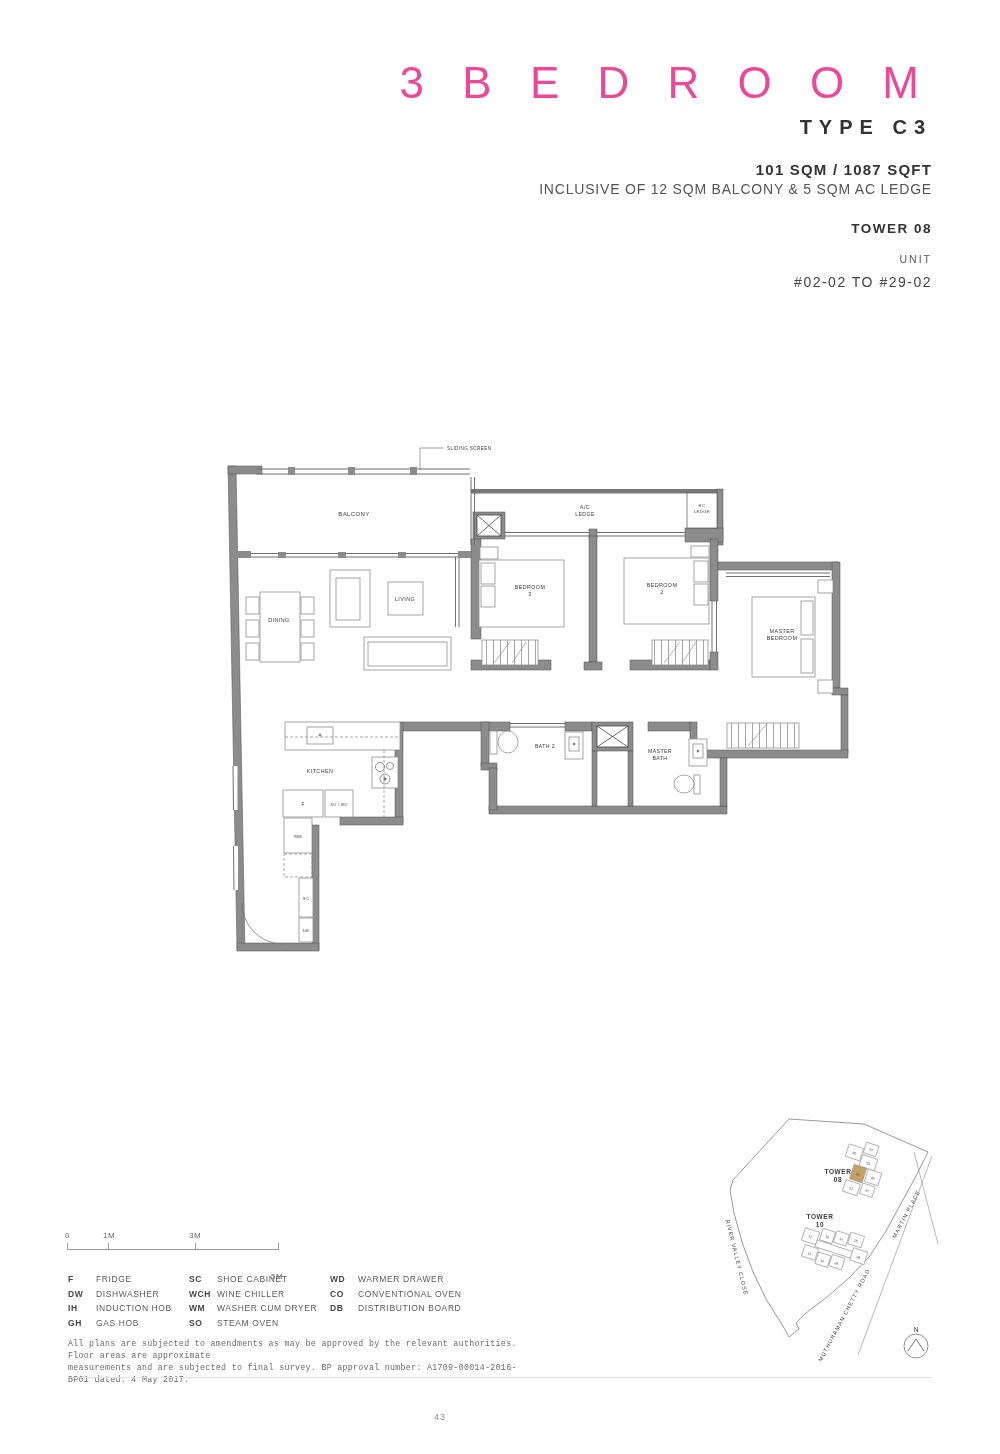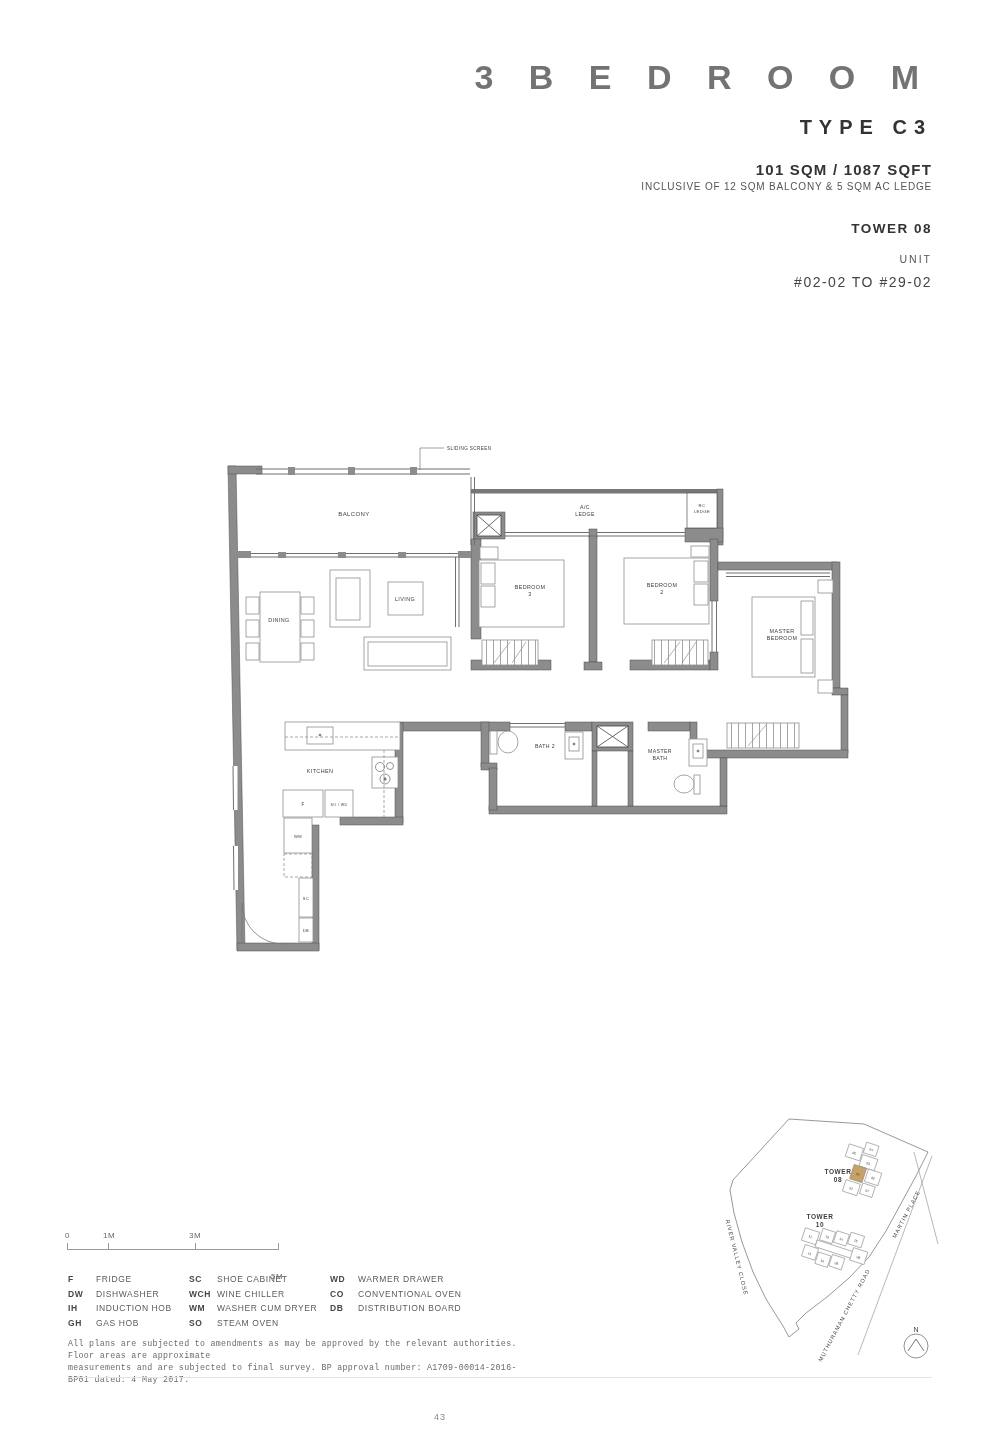--- a/index.html
+++ b/index.html
@@ -1,24 +1,24 @@
 <!DOCTYPE html>
 <html><head>
 <meta charset="utf-8">
 <style>
   html,body{margin:0;padding:0;background:#ffffff;}
   body{font-family:"Liberation Sans",sans-serif;color:#3d3d3d;}
   .page{position:relative;width:1000px;height:1454px;background:#fff;overflow:hidden;}
   .abs{position:absolute;}
   
   .hdr{right:68px;text-align:right;}
-  .title{font-size:34px;font-weight:700;letter-spacing:13px;color:#737373;white-space:nowrap;}
+  .title{font-size:44px;font-weight:400;letter-spacing:13px;color:#ec4899;white-space:nowrap;}
   .subtitle{font-size:20px;font-weight:700;letter-spacing:7px;color:#333;white-space:nowrap;}
   .area{font-size:15px;font-weight:700;letter-spacing:1.2px;color:#333;}
-  .inclusive{font-size:10px;letter-spacing:0.8px;color:#555;padding-left:17px;}
+  .inclusive{font-size:14px;letter-spacing:0.8px;color:#555;padding-left:17px;}
   .tower{font-size:13.5px;font-weight:700;letter-spacing:1.5px;color:#333;}
   .unitlbl{font-size:10.5px;letter-spacing:2px;color:#555;}
   .unitrange{font-size:14px;letter-spacing:1.5px;color:#444;}
   
   .leg-col{font-size:8.5px;letter-spacing:0.6px;color:#5a5a5a;line-height:14.5px;white-space:nowrap;}
   .leg-row .ab{display:inline-block;font-weight:700;color:#474747;}
   .leg-col .ab{width:28px;}
   
   .sb-lbl{font-size:8px;color:#666;letter-spacing:0.5px;}
   .sb-line{border-top:1px solid #9a9a9a;}

